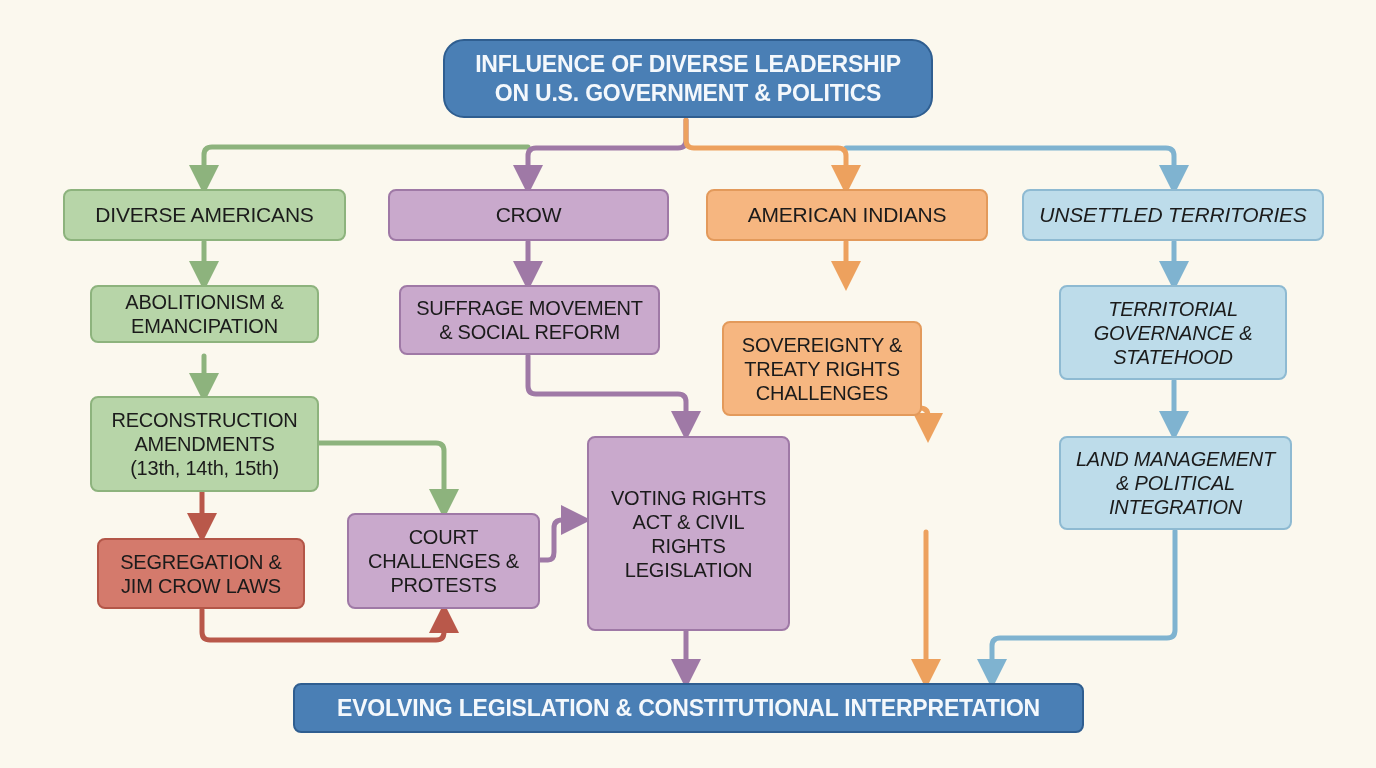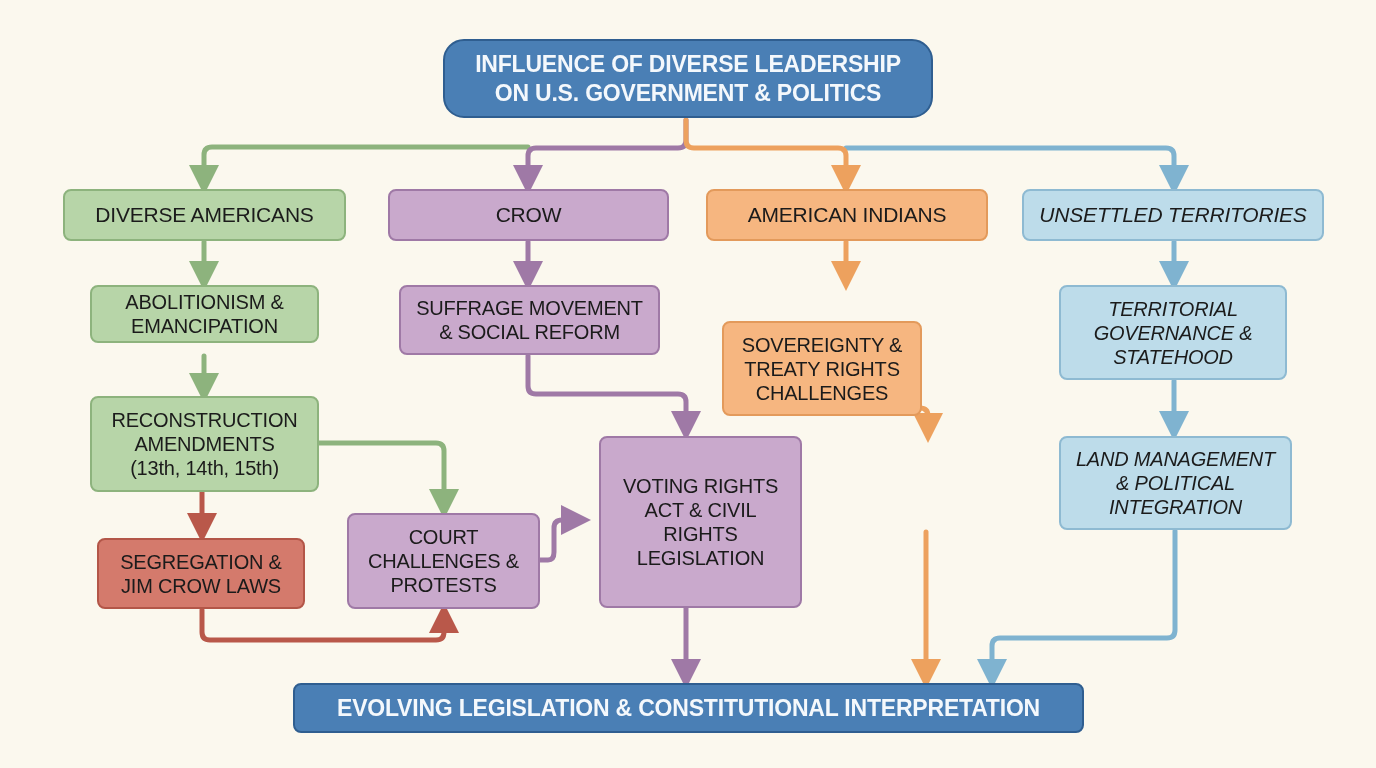--- a/index.html
+++ b/index.html
@@ -92,21 +92,21 @@
 AMENDMENTS
 (13th, 14th, 15th)</div>
   <div class="node red" style="left:97px;top:538px;width:208px;height:71px;">SEGREGATION &amp;
 JIM CROW LAWS</div>
 
   <div class="node purple" style="left:399px;top:285px;width:261px;height:70px;">SUFFRAGE MOVEMENT
 &amp; SOCIAL REFORM</div>
   <div class="node purple" style="left:347px;top:513px;width:193px;height:96px;">COURT
 CHALLENGES &amp;
 PROTESTS</div>
-  <div class="node purple" style="left:587px;top:436px;width:203px;height:172px;margin-left:12px;">VOTING RIGHTS
+  <div class="node purple" style="left:587px;top:436px;width:203px;height:195px;">VOTING RIGHTS
 ACT &amp; CIVIL
 RIGHTS
 LEGISLATION</div>
 
   <div class="node orange" style="left:722px;top:285px;width:200px;height:95px;margin-top:36px;">SOVEREIGNTY &amp;
 TREATY RIGHTS
 CHALLENGES</div>
 
   <div class="node blue" style="left:1059px;top:285px;width:228px;height:95px;">TERRITORIAL
 GOVERNANCE &amp;

